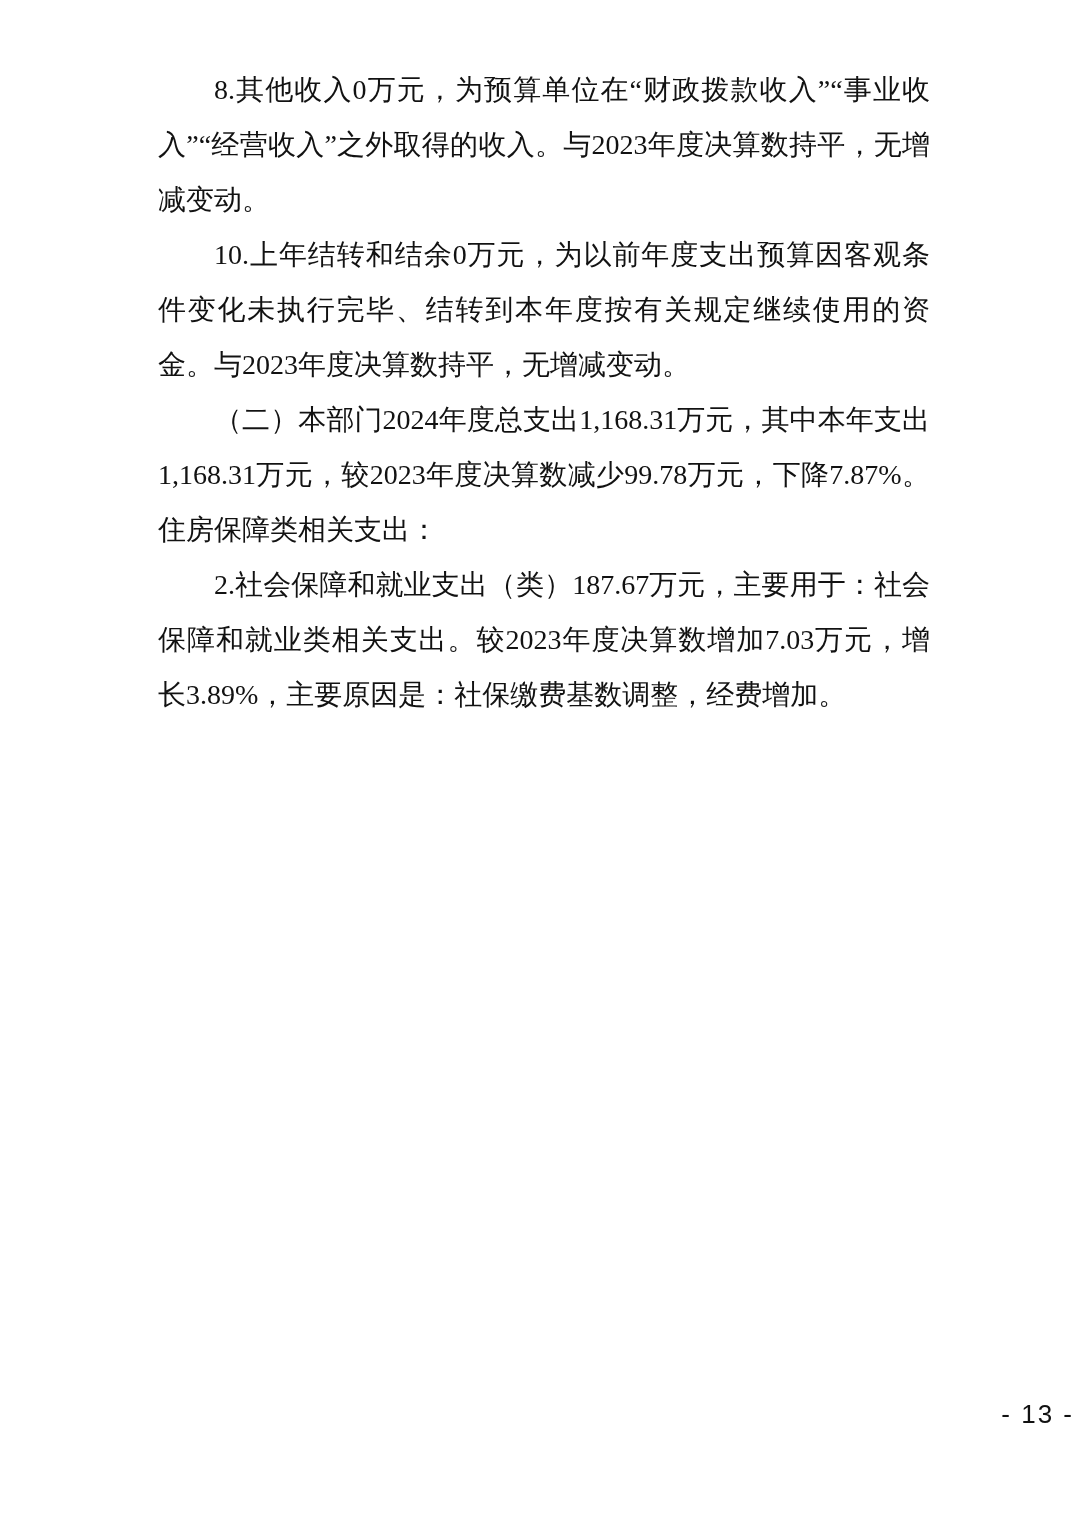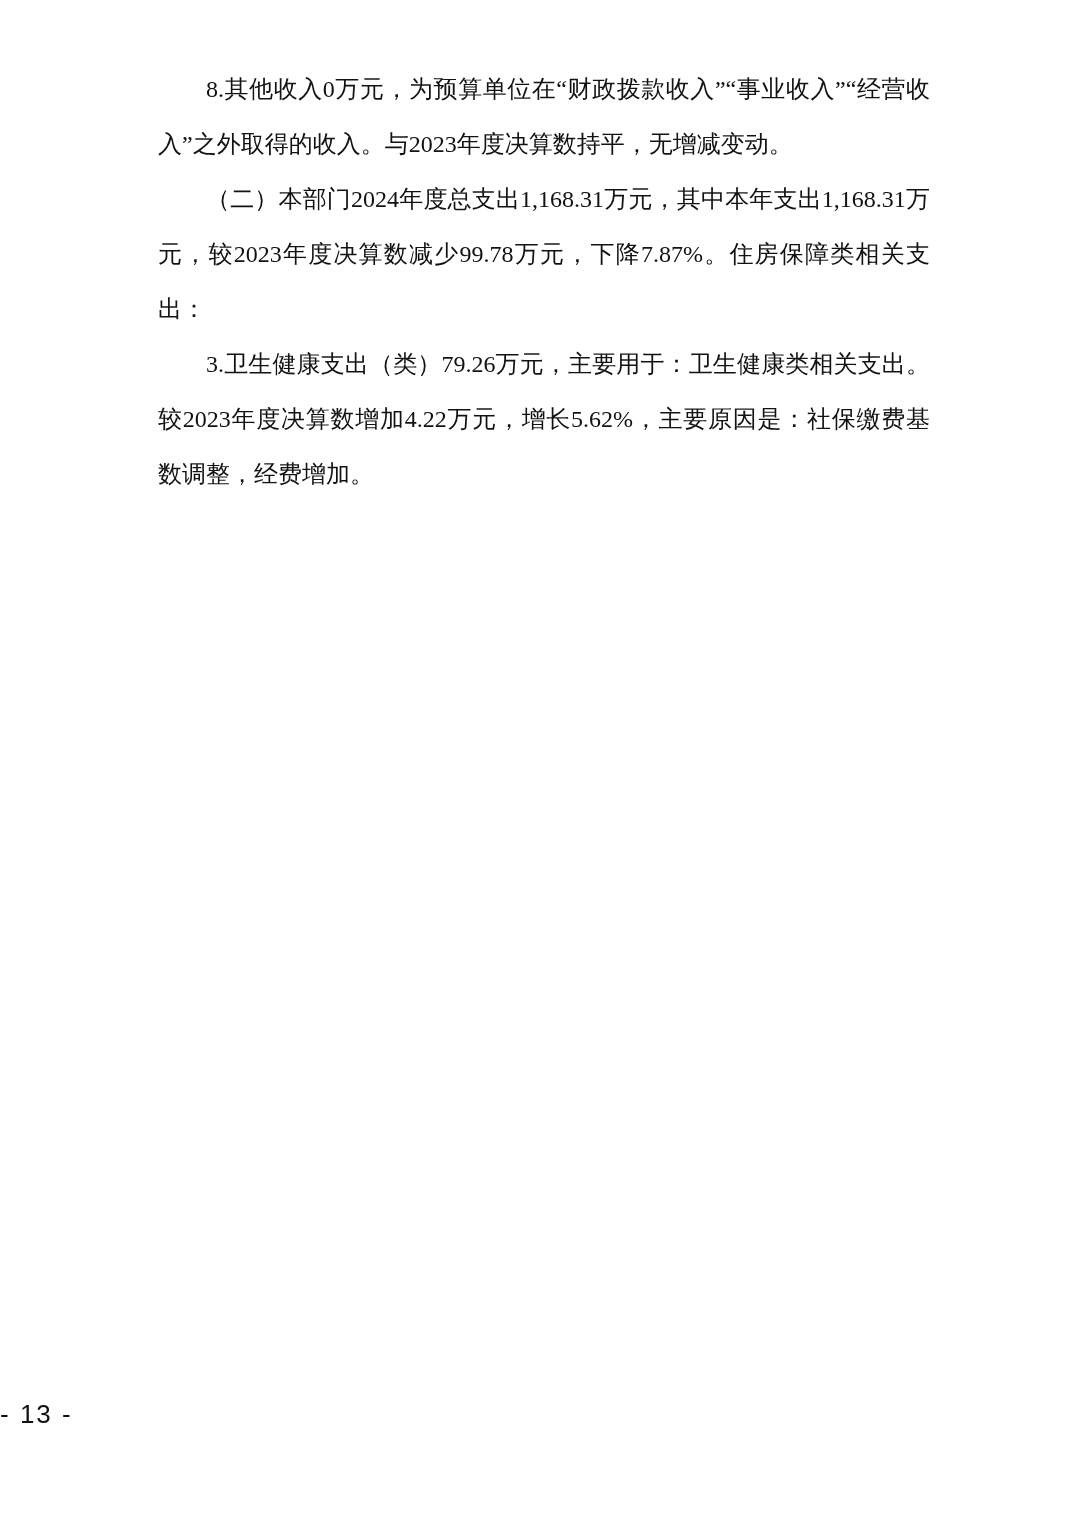--- a/index.html
+++ b/index.html
@@ -25,48 +25,49 @@
   .doc-body {
     position: absolute;
     top: 62px;
     left: 158px;
     width: 772px;
     color: #121212;
   }
   .para {
     margin: 0;
     padding: 0;
-    font-size: 24px;
+    font-size: 28px;
     line-height: 55px;
     text-indent: 2em;
     text-align: justify;
     text-align-last: left;
     word-break: break-all;
     color: #121212;
   }
   .footer {
     position: absolute;
     top: 1399px;
     left: 0;
     width: 1074px;
-    text-align: left;
+    text-align: right;
   }
   .page-number {
     font-family: "Liberation Sans", "DejaVu Sans", sans-serif;
     font-size: 26px;
     color: #111111;
     letter-spacing: 2px;
   }
 </style>
 </head>
 <body>
 
 <div class="page">
   <div class="doc-body">
 
   <p class="para">8.其他收入0万元，为预算单位在“财政拨款收入”“事业收入”“经营收入”之外取得的收入。与2023年度决算数持平，无增减变动。</p>
+      <p class="para">10.上年结转和结余0万元，为以前年度支出预算因客观条件变化未执行完毕、结转到本年度按有关规定继续使用的资金。与2023年度决算数持平，无增减变动。</p>
       <p class="para">（二）本部门2024年度总支出1,168.31万元，其中本年支出1,168.31万元，较2023年度决算数减少99.78万元，下降7.87%。住房保障类相关支出：</p>
-      <p class="para">3.卫生健康支出（类）79.26万元，主要用于：卫生健康类相关支出。较2023年度决算数增加4.22万元，增长5.62%，主要原因是：社保缴费基数调整，经费增加。</p>
+      <p class="para">2.社会保障和就业支出（类）187.67万元，主要用于：社会保障和就业类相关支出。较2023年度决算数增加7.03万元，增长3.89%，主要原因是：社保缴费基数调整，经费增加。</p>
     </div>
   <div class="footer">
     <span class="page-number">- 13 -</span>
   </div>
 </div>
 
 </body></html>

